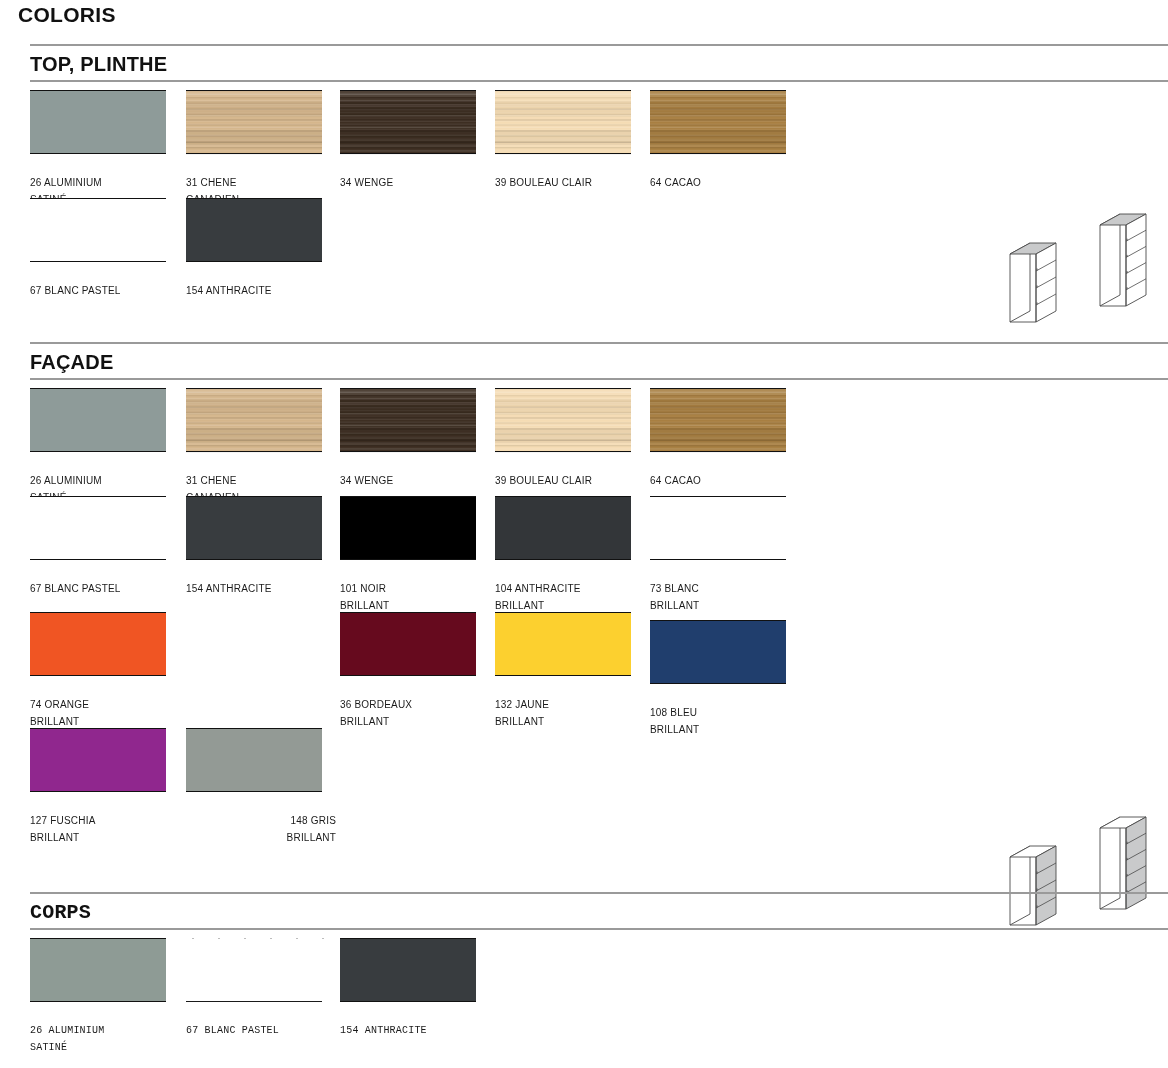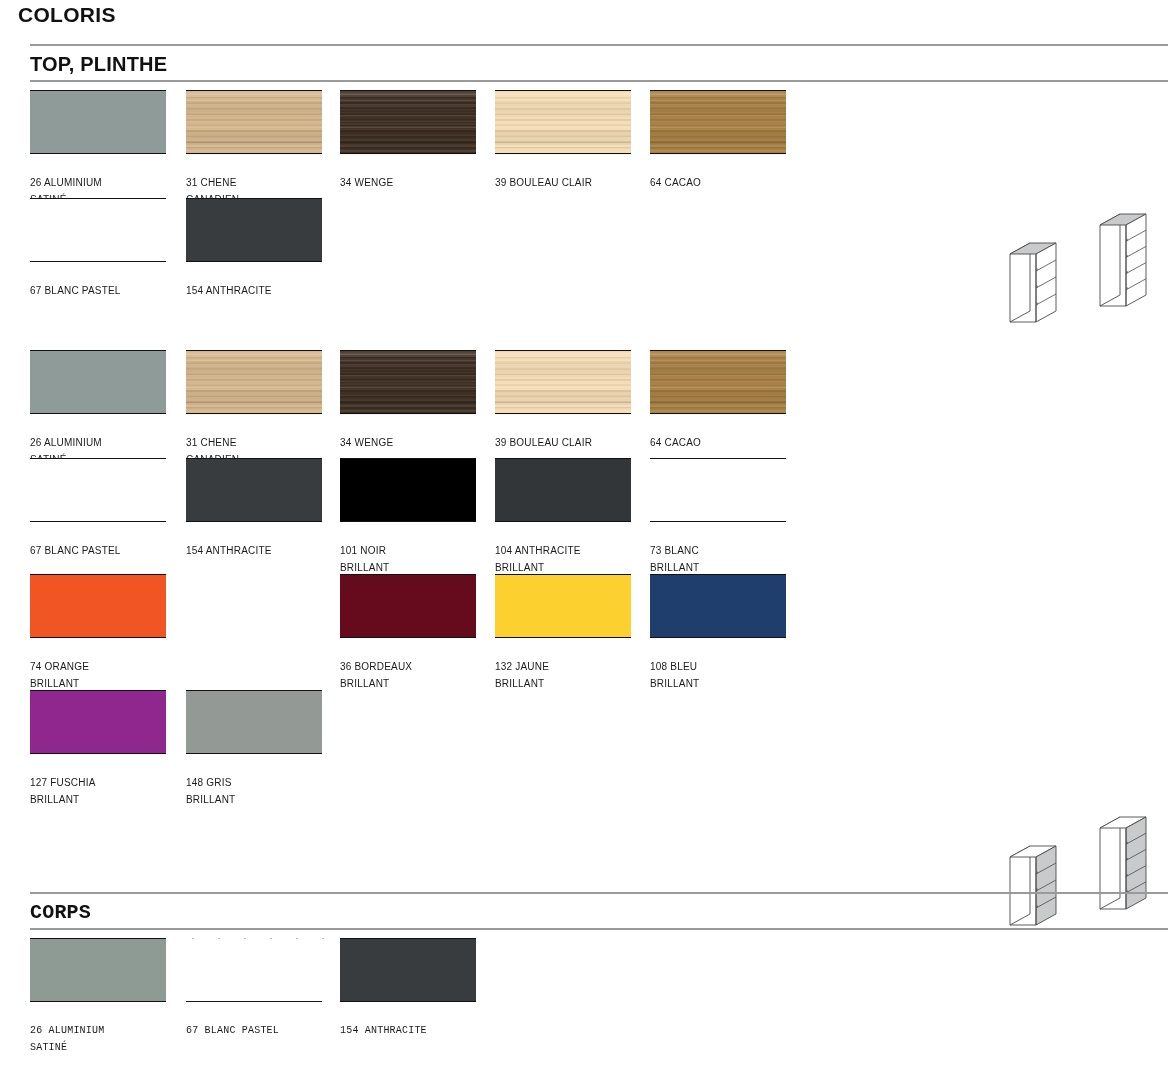--- a/index.html
+++ b/index.html
@@ -331,20 +331,23 @@
             <line x1="37" y1="77.1" x2="37" y2="79.1" stroke="#4a4a4a" stroke-width="1"></line>
             <line x1="36" y1="95.8" x2="56" y2="84.8" stroke="#4a4a4a" stroke-width="0.8"></line>
             <line x1="37" y1="93.3" x2="37" y2="95.3" stroke="#4a4a4a" stroke-width="1"></line>
             <line x1="36" y1="31" x2="36" y2="112" stroke="#4a4a4a" stroke-width="0.9"></line>
             <line x1="10" y1="112" x2="36" y2="112" stroke="#4a4a4a" stroke-width="0.9"></line>
           </svg>
         </div>
       </div>
     </div>
     <div class="section" style="top: 342px;">
+      <div class="section-head">
+        <div class="section-title">FAÇADE</div>
+      </div>
       <div class="swatch-rows">
         <div class="swatch-row" style="padding-top: 8px;">
           <div class="swatch c0" style="top: 8px;">
             <div class="chip" style="background: rgb(142, 155, 153);"></div>
             <div class="swatch-label">26 ALUMINIUM
 SATINÉ</div>
           </div>
           <div class="swatch c1" style="top: 8px;">
             <div class="chip" style="background: rgb(213, 182, 140);">
               <svg class="grain" width="136" height="64" viewBox="0 0 136 64" preserveAspectRatio="none">
@@ -557,33 +560,33 @@
           <div class="swatch c2" style="top: 0px;">
             <div class="chip" style="background: rgb(102, 10, 30);"></div>
             <div class="swatch-label">36 BORDEAUX
 BRILLANT</div>
           </div>
           <div class="swatch c3" style="top: 0px;">
             <div class="chip" style="background: rgb(252, 208, 47);"></div>
             <div class="swatch-label">132 JAUNE
 BRILLANT</div>
           </div>
-          <div class="swatch c4" style="top: 0px;">
+          <div class="swatch c4" style="top: 8px;">
             <div class="chip" style="background: rgb(32, 62, 109);"></div>
             <div class="swatch-label">108 BLEU
 BRILLANT</div>
           </div>
         </div>
         <div class="swatch-row" style="padding-top: 0px;">
           <div class="swatch c0" style="top: 0px;">
             <div class="chip" style="background: rgb(144, 39, 142);"></div>
             <div class="swatch-label">127 FUSCHIA
 BRILLANT</div>
           </div>
-          <div class="swatch c1" style="top: 0px;">
+          <div class="swatch c1" style="top: 0px; text-align: right;">
             <div class="chip" style="background: rgb(147, 154, 149);"></div>
             <div class="swatch-label">148 GRIS
 BRILLANT</div>
           </div>
         </div>
       </div>
       <div class="furniture-group" style="left: 1000px; top: 455px;">
         <div style="position:absolute;left:0;top:16px">
           <svg width="84" height="118" viewBox="0 0 84 118">
             <polygon points="10,44 30,33 30,101 10,112" fill="#ffffff" stroke="#4a4a4a" stroke-width="0.9"></polygon>

